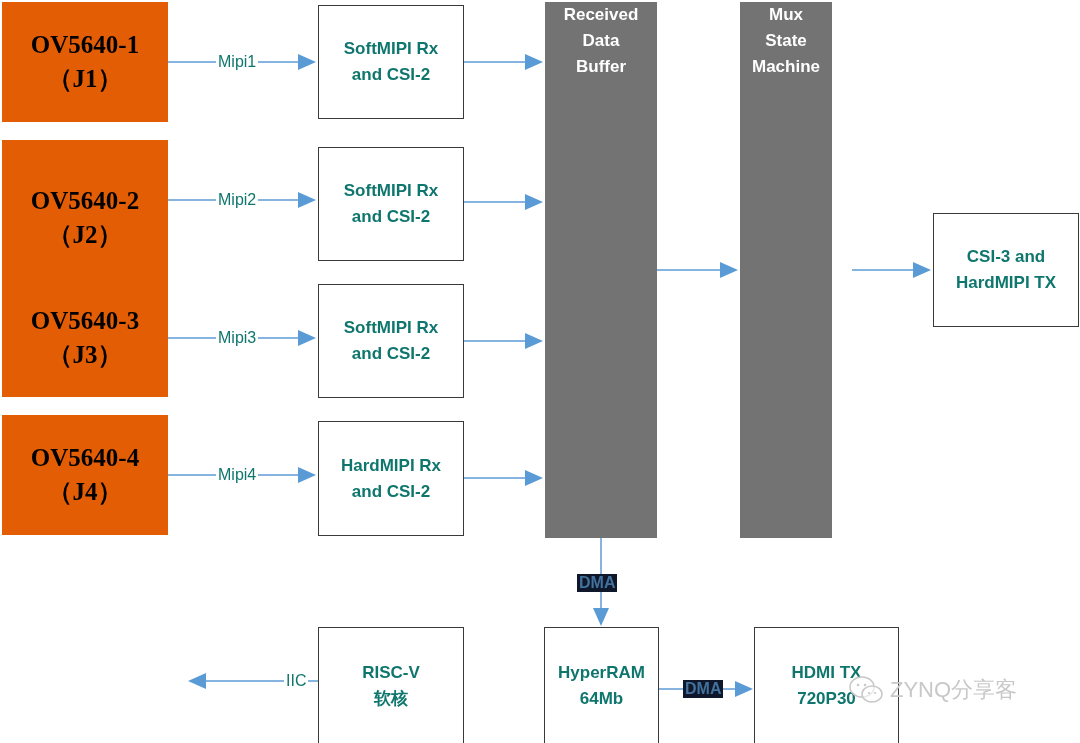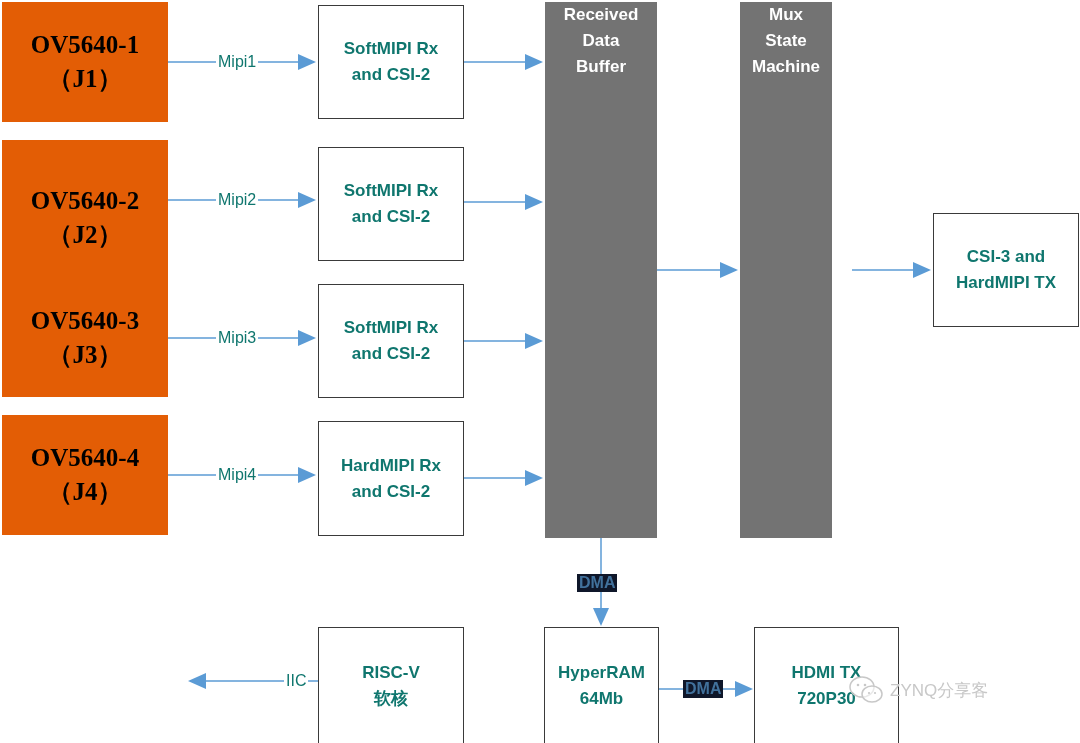--- a/index.html
+++ b/index.html
@@ -4,21 +4,21 @@
 <style>
   html,body{margin:0;padding:0;background:#fff;}
   body{width:1080px;height:743px;position:relative;overflow:hidden;font-family:"Liberation Sans","DejaVu Sans",sans-serif;}
   .abs{position:absolute;box-sizing:border-box;}
   .cam{background:#e35d05;color:#000000;font-family:"Liberation Serif","DejaVu Serif",serif;font-weight:bold;font-size:25px;display:flex;flex-direction:column;align-items:center;justify-content:center;line-height:34px;}
   .box{background:#fff;border:1.5px solid #3a3a3a;color:#0f766e;font-weight:bold;font-size:17px;display:flex;flex-direction:column;align-items:center;justify-content:center;line-height:26px;text-align:center;}
   .blue{background:#737373;color:#fff;font-weight:bold;font-size:17px;display:flex;flex-direction:column;align-items:center;justify-content:flex-start;line-height:26px;text-align:center;}
   .lbl{color:#0f766e;font-size:16px;background:#fff;padding:0 2px;line-height:18px;}
   .lblb{color:#41719c;font-size:16px;font-weight:bold;background:#0f172a;padding:0 2px;line-height:18px;}
   svg.wires{position:absolute;left:0;top:0;}
-  .wm{color:#c8c8c8;font-size:17px;display:flex;align-items:center;gap:6px;}
+  .wm{color:#c8c8c8;font-size:22px;display:flex;align-items:center;gap:6px;}
 </style>
 </head>
 <body>
 
 <svg class="wires" width="1080" height="743">
   <defs>
     <marker id="ah" markerWidth="10" markerHeight="10" refX="9" refY="5" orient="auto" markerUnits="userSpaceOnUse">
       <path d="M0,0 L10,5 L0,10 z" fill="#5b9bd5"></path>
     </marker>
     <marker id="ahb" markerWidth="18" markerHeight="16" refX="16" refY="8" orient="auto" markerUnits="userSpaceOnUse">

